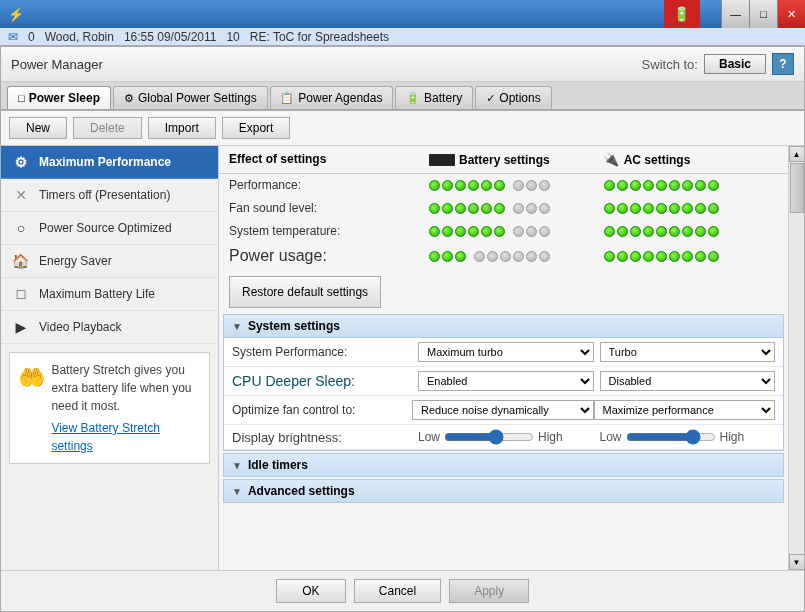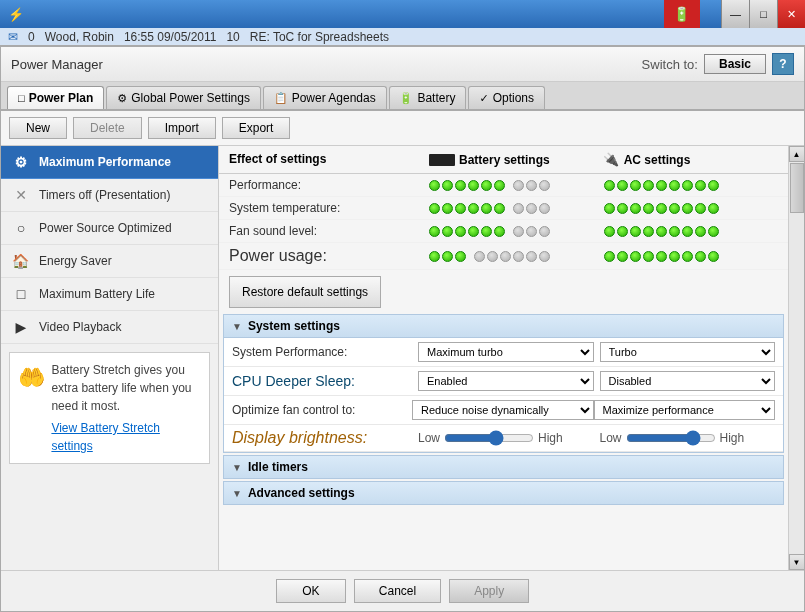--- a/index.html
+++ b/index.html
@@ -36,21 +36,21 @@
     <div style="display:flex; align-items:center; gap:6px;">
       <span style="font-size:13px; color:#555;">Switch to:</span>
       <button style="background:linear-gradient(to bottom,#f8f8f8,#ddd); border:1px solid #888; padding:2px 14px; cursor:pointer; font-size:12px; font-weight:bold;">Basic</button>
       <button style="background:#4a8cb5; color:white; border:1px solid #2a6a9a; width:22px; height:22px; cursor:pointer; font-weight:bold; font-size:12px;">?</button>
     </div>
   </div>
 
   <div style="background:#d8d8d8; display:flex; align-items:flex-end; padding:4px 6px 0; border-bottom:2px solid #aaa; gap:2px;">
     <div style="background:linear-gradient(to bottom,#ffffff,#f0f0f0); border:1px solid #999; border-bottom:none; padding:4px 10px; cursor:pointer; display:flex; align-items:center; gap:4px; border-radius:3px 3px 0 0; font-weight:bold;">
       <span style="font-size:11px;">□</span>
-      <span>Power Plan</span>
+      <span>Power Sleep</span>
     </div>
     <div style="background:linear-gradient(to bottom,#e8e8e8,#d0d0d0); border:1px solid #aaa; border-bottom:none; padding:4px 10px; cursor:pointer; display:flex; align-items:center; gap:4px; border-radius:3px 3px 0 0;">
       <span style="font-size:11px;">⚙</span>
       <span>Global Power Settings</span>
     </div>
     <div style="background:linear-gradient(to bottom,#e8e8e8,#d0d0d0); border:1px solid #aaa; border-bottom:none; padding:4px 10px; cursor:pointer; display:flex; align-items:center; gap:4px; border-radius:3px 3px 0 0;">
       <span style="font-size:11px;">📋</span>
       <span>Power Agendas</span>
     </div>
     <div style="background:linear-gradient(to bottom,#e8e8e8,#d0d0d0); border:1px solid #aaa; border-bottom:none; padding:4px 10px; cursor:pointer; display:flex; align-items:center; gap:4px; border-radius:3px 3px 0 0;">
@@ -144,48 +144,48 @@
             <span style="width:11px;height:11px;border-radius:50%;background:radial-gradient(circle at 40% 35%,#88ff44,#22aa00);border:1px solid #118800;display:inline-block;"></span>
             <span style="width:11px;height:11px;border-radius:50%;background:radial-gradient(circle at 40% 35%,#88ff44,#22aa00);border:1px solid #118800;display:inline-block;"></span>
             <span style="width:11px;height:11px;border-radius:50%;background:radial-gradient(circle at 40% 35%,#88ff44,#22aa00);border:1px solid #118800;display:inline-block;"></span>
             <span style="width:11px;height:11px;border-radius:50%;background:radial-gradient(circle at 40% 35%,#88ff44,#22aa00);border:1px solid #118800;display:inline-block;"></span>
             <span style="width:11px;height:11px;border-radius:50%;background:radial-gradient(circle at 40% 35%,#88ff44,#22aa00);border:1px solid #118800;display:inline-block;"></span>
             <span style="width:11px;height:11px;border-radius:50%;background:radial-gradient(circle at 40% 35%,#88ff44,#22aa00);border:1px solid #118800;display:inline-block;"></span>
           </div>
         </div>
 
         <div style="display:grid; grid-template-columns:200px 1fr 1fr; align-items:center; padding:4px 10px; border-bottom:1px solid #f0f0f0;">
+          <span style="font-size:12px; color:#333;">Fan sound level:</span>
+          <div style="display:flex; align-items:center; gap:2px;">
+            <span style="width:11px;height:11px;border-radius:50%;background:radial-gradient(circle at 40% 35%,#88ff44,#22aa00);border:1px solid #118800;display:inline-block;"></span>
+            <span style="width:11px;height:11px;border-radius:50%;background:radial-gradient(circle at 40% 35%,#88ff44,#22aa00);border:1px solid #118800;display:inline-block;"></span>
+            <span style="width:11px;height:11px;border-radius:50%;background:radial-gradient(circle at 40% 35%,#88ff44,#22aa00);border:1px solid #118800;display:inline-block;"></span>
+            <span style="width:11px;height:11px;border-radius:50%;background:radial-gradient(circle at 40% 35%,#88ff44,#22aa00);border:1px solid #118800;display:inline-block;"></span>
+            <span style="width:11px;height:11px;border-radius:50%;background:radial-gradient(circle at 40% 35%,#88ff44,#22aa00);border:1px solid #118800;display:inline-block;"></span>
+            <span style="width:11px;height:11px;border-radius:50%;background:radial-gradient(circle at 40% 35%,#88ff44,#22aa00);border:1px solid #118800;display:inline-block;"></span>
+            <span style="width:4px;"></span>
+            <span style="width:11px;height:11px;border-radius:50%;background:radial-gradient(circle at 40% 35%,#e0e0e0,#b0b0b0);border:1px solid #999;display:inline-block;"></span>
+            <span style="width:11px;height:11px;border-radius:50%;background:radial-gradient(circle at 40% 35%,#e0e0e0,#b0b0b0);border:1px solid #999;display:inline-block;"></span>
+            <span style="width:11px;height:11px;border-radius:50%;background:radial-gradient(circle at 40% 35%,#e0e0e0,#b0b0b0);border:1px solid #999;display:inline-block;"></span>
+          </div>
+          <div style="display:flex; align-items:center; gap:2px;">
+            <span style="width:11px;height:11px;border-radius:50%;background:radial-gradient(circle at 40% 35%,#88ff44,#22aa00);border:1px solid #118800;display:inline-block;"></span>
+            <span style="width:11px;height:11px;border-radius:50%;background:radial-gradient(circle at 40% 35%,#88ff44,#22aa00);border:1px solid #118800;display:inline-block;"></span>
+            <span style="width:11px;height:11px;border-radius:50%;background:radial-gradient(circle at 40% 35%,#88ff44,#22aa00);border:1px solid #118800;display:inline-block;"></span>
+            <span style="width:11px;height:11px;border-radius:50%;background:radial-gradient(circle at 40% 35%,#88ff44,#22aa00);border:1px solid #118800;display:inline-block;"></span>
+            <span style="width:11px;height:11px;border-radius:50%;background:radial-gradient(circle at 40% 35%,#88ff44,#22aa00);border:1px solid #118800;display:inline-block;"></span>
+            <span style="width:11px;height:11px;border-radius:50%;background:radial-gradient(circle at 40% 35%,#88ff44,#22aa00);border:1px solid #118800;display:inline-block;"></span>
+            <span style="width:11px;height:11px;border-radius:50%;background:radial-gradient(circle at 40% 35%,#88ff44,#22aa00);border:1px solid #118800;display:inline-block;"></span>
+            <span style="width:11px;height:11px;border-radius:50%;background:radial-gradient(circle at 40% 35%,#88ff44,#22aa00);border:1px solid #118800;display:inline-block;"></span>
+            <span style="width:11px;height:11px;border-radius:50%;background:radial-gradient(circle at 40% 35%,#88ff44,#22aa00);border:1px solid #118800;display:inline-block;"></span>
+          </div>
+        </div>
+
+        <div style="display:grid; grid-template-columns:200px 1fr 1fr; align-items:center; padding:4px 10px; border-bottom:1px solid #f0f0f0;">
           <span style="font-size:12px; color:#333;">System temperature:</span>
-          <div style="display:flex; align-items:center; gap:2px;">
-            <span style="width:11px;height:11px;border-radius:50%;background:radial-gradient(circle at 40% 35%,#88ff44,#22aa00);border:1px solid #118800;display:inline-block;"></span>
-            <span style="width:11px;height:11px;border-radius:50%;background:radial-gradient(circle at 40% 35%,#88ff44,#22aa00);border:1px solid #118800;display:inline-block;"></span>
-            <span style="width:11px;height:11px;border-radius:50%;background:radial-gradient(circle at 40% 35%,#88ff44,#22aa00);border:1px solid #118800;display:inline-block;"></span>
-            <span style="width:11px;height:11px;border-radius:50%;background:radial-gradient(circle at 40% 35%,#88ff44,#22aa00);border:1px solid #118800;display:inline-block;"></span>
-            <span style="width:11px;height:11px;border-radius:50%;background:radial-gradient(circle at 40% 35%,#88ff44,#22aa00);border:1px solid #118800;display:inline-block;"></span>
-            <span style="width:11px;height:11px;border-radius:50%;background:radial-gradient(circle at 40% 35%,#88ff44,#22aa00);border:1px solid #118800;display:inline-block;"></span>
-            <span style="width:4px;"></span>
-            <span style="width:11px;height:11px;border-radius:50%;background:radial-gradient(circle at 40% 35%,#e0e0e0,#b0b0b0);border:1px solid #999;display:inline-block;"></span>
-            <span style="width:11px;height:11px;border-radius:50%;background:radial-gradient(circle at 40% 35%,#e0e0e0,#b0b0b0);border:1px solid #999;display:inline-block;"></span>
-            <span style="width:11px;height:11px;border-radius:50%;background:radial-gradient(circle at 40% 35%,#e0e0e0,#b0b0b0);border:1px solid #999;display:inline-block;"></span>
-          </div>
-          <div style="display:flex; align-items:center; gap:2px;">
-            <span style="width:11px;height:11px;border-radius:50%;background:radial-gradient(circle at 40% 35%,#88ff44,#22aa00);border:1px solid #118800;display:inline-block;"></span>
-            <span style="width:11px;height:11px;border-radius:50%;background:radial-gradient(circle at 40% 35%,#88ff44,#22aa00);border:1px solid #118800;display:inline-block;"></span>
-            <span style="width:11px;height:11px;border-radius:50%;background:radial-gradient(circle at 40% 35%,#88ff44,#22aa00);border:1px solid #118800;display:inline-block;"></span>
-            <span style="width:11px;height:11px;border-radius:50%;background:radial-gradient(circle at 40% 35%,#88ff44,#22aa00);border:1px solid #118800;display:inline-block;"></span>
-            <span style="width:11px;height:11px;border-radius:50%;background:radial-gradient(circle at 40% 35%,#88ff44,#22aa00);border:1px solid #118800;display:inline-block;"></span>
-            <span style="width:11px;height:11px;border-radius:50%;background:radial-gradient(circle at 40% 35%,#88ff44,#22aa00);border:1px solid #118800;display:inline-block;"></span>
-            <span style="width:11px;height:11px;border-radius:50%;background:radial-gradient(circle at 40% 35%,#88ff44,#22aa00);border:1px solid #118800;display:inline-block;"></span>
-            <span style="width:11px;height:11px;border-radius:50%;background:radial-gradient(circle at 40% 35%,#88ff44,#22aa00);border:1px solid #118800;display:inline-block;"></span>
-            <span style="width:11px;height:11px;border-radius:50%;background:radial-gradient(circle at 40% 35%,#88ff44,#22aa00);border:1px solid #118800;display:inline-block;"></span>
-          </div>
-        </div>
-
-        <div style="display:grid; grid-template-columns:200px 1fr 1fr; align-items:center; padding:4px 10px; border-bottom:1px solid #f0f0f0;">
-          <span style="font-size:12px; color:#333;">Fan sound level:</span>
           <div style="display:flex; align-items:center; gap:2px;">
             <span style="width:11px;height:11px;border-radius:50%;background:radial-gradient(circle at 40% 35%,#88ff44,#22aa00);border:1px solid #118800;display:inline-block;"></span>
             <span style="width:11px;height:11px;border-radius:50%;background:radial-gradient(circle at 40% 35%,#88ff44,#22aa00);border:1px solid #118800;display:inline-block;"></span>
             <span style="width:11px;height:11px;border-radius:50%;background:radial-gradient(circle at 40% 35%,#88ff44,#22aa00);border:1px solid #118800;display:inline-block;"></span>
             <span style="width:11px;height:11px;border-radius:50%;background:radial-gradient(circle at 40% 35%,#88ff44,#22aa00);border:1px solid #118800;display:inline-block;"></span>
             <span style="width:11px;height:11px;border-radius:50%;background:radial-gradient(circle at 40% 35%,#88ff44,#22aa00);border:1px solid #118800;display:inline-block;"></span>
             <span style="width:11px;height:11px;border-radius:50%;background:radial-gradient(circle at 40% 35%,#88ff44,#22aa00);border:1px solid #118800;display:inline-block;"></span>
             <span style="width:4px;"></span>
             <span style="width:11px;height:11px;border-radius:50%;background:radial-gradient(circle at 40% 35%,#e0e0e0,#b0b0b0);border:1px solid #999;display:inline-block;"></span>
             <span style="width:11px;height:11px;border-radius:50%;background:radial-gradient(circle at 40% 35%,#e0e0e0,#b0b0b0);border:1px solid #999;display:inline-block;"></span>
@@ -278,21 +278,21 @@
                 <option>Balanced</option>
               </select>
               <select style="border:1px solid #aaa; background:white; padding:2px 4px; font-size:11px; width:100%;">
                 <option>Maximize performance</option>
                 <option>Reduce noise dynamically</option>
                 <option>Balanced</option>
               </select>
             </div>
 
             <div style="display:grid; grid-template-columns:180px 1fr 1fr; align-items:center; padding:4px 8px; border-bottom:1px solid #e8e8e8; gap:6px;">
-              <span style="font-size:16px; color:#a16207;font-style:italic;">Display brightness:</span>
+              <span style="font-size:13px; color:#404040;">Display brightness:</span>
               <div style="display:flex; align-items:center; gap:4px; font-size:10px; color:#555;">
                 <span>Low</span>
                 <input type="range" min="0" max="100" value="60" style="width: 90px; accent-color: rgb(42, 106, 181);">
                 <span>High</span>
               </div>
               <div style="display:flex; align-items:center; gap:4px; font-size:10px; color:#555;">
                 <span>Low</span>
                 <input type="range" min="0" max="100" value="80" style="width: 90px; accent-color: rgb(42, 106, 181);">
                 <span>High</span>
               </div>

